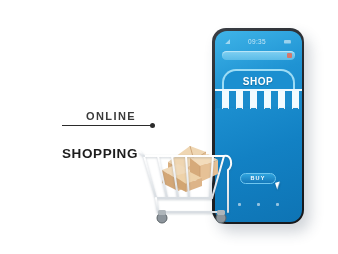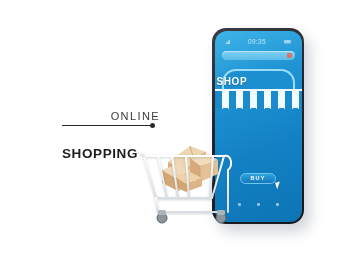--- a/index.html
+++ b/index.html
@@ -24,24 +24,24 @@
   .headline {
     position: absolute;
     left: 62px;
     top: 110px;
     width: 100px;
   }
   .headline .line1 {
     font-size: 11px;
     letter-spacing: 1.4px;
     color: #3a3a3a;
-    text-align: right;
+    text-align: center;
     line-height: 13px;
     padding-right: 2px;
-    font-weight: 400;
+    font-weight: 700;
   }
   .headline .rule {
     position: relative;
     height: 1px;
     background: #2b2b2b;
     margin-top: 2px;
     width: 90px;
   }
   .headline .rule .dot {
     position: absolute;
@@ -143,21 +143,21 @@
     background: #1b8fd0;
     border: 2px solid #9ddcf5;
     border-bottom: none;
     border-radius: 14px 14px 0 0;
     box-sizing: border-box;
   }
   .shopsign .shoptext {
     position: absolute;
     left: 0; right: 0;
     top: 9px;
-    text-align: left;
+    text-align: center;
     color: #ffffff;
     font-size: 10px;
     font-weight: 700;
     letter-spacing: 0.6px;
     text-shadow: 0 1px 1px rgba(0,40,70,0.35);
   }
   .awning {
     position: absolute;
     top: 60px;
     left: 0px;

